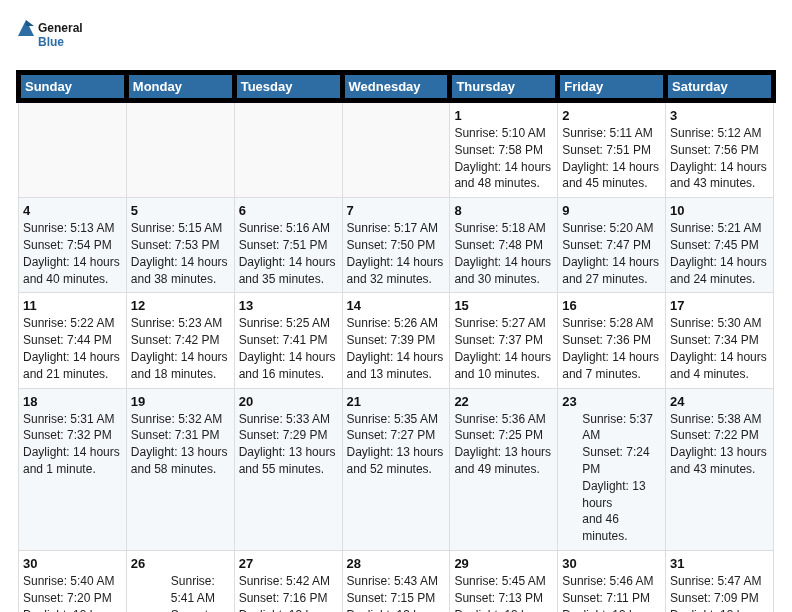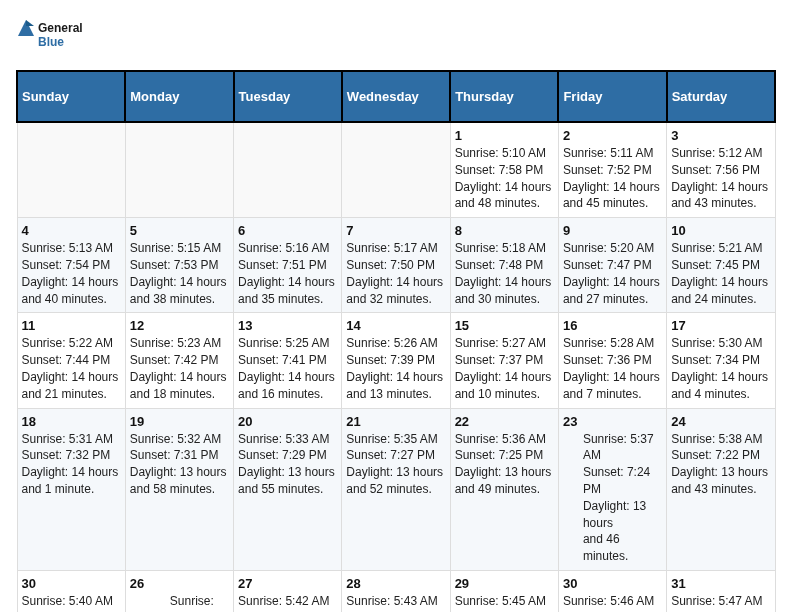--- a/index.html
+++ b/index.html
@@ -38,23 +38,23 @@
     table {
       width: 100%;
       border-collapse: collapse;
       table-layout: fixed;
     }
     th {
       background-color: #2e6da4;
       color: #fff;
       font-size: 13px;
       font-weight: bold;
-      padding: 17px 4px;
+      padding: 4px 4px;
       text-align: left;
-      border: 2px solid #000000;
+      border: 5px solid #000000;
       margin-left: 8px;
     }
     td {
       vertical-align: top;
       padding: 5px 4px;
       font-size: 10.5px;
       color: #222;
       border: 1px solid #ddd;
       height: 90px;
       background: #fff;
@@ -119,21 +119,21 @@
         <td>
           <div class="day-num">1</div>
           <div class="day-info" style="white-space: pre-line;">Sunrise: 5:10 AM
 Sunset: 7:58 PM
 Daylight: 14 hours
 and 48 minutes.</div>
         </td>
         <td>
           <div class="day-num">2</div>
           <div class="day-info" style="white-space: pre-line;">Sunrise: 5:11 AM
-Sunset: 7:52 PM
+Sunset: 7:51 PM
 Daylight: 14 hours
 and 45 minutes.</div>
         </td>
         <td>
           <div class="day-num">3</div>
           <div class="day-info" style="white-space: pre-line;">Sunrise: 5:12 AM
 Sunset: 7:56 PM
 Daylight: 14 hours
 and 43 minutes.</div>
         </td>

